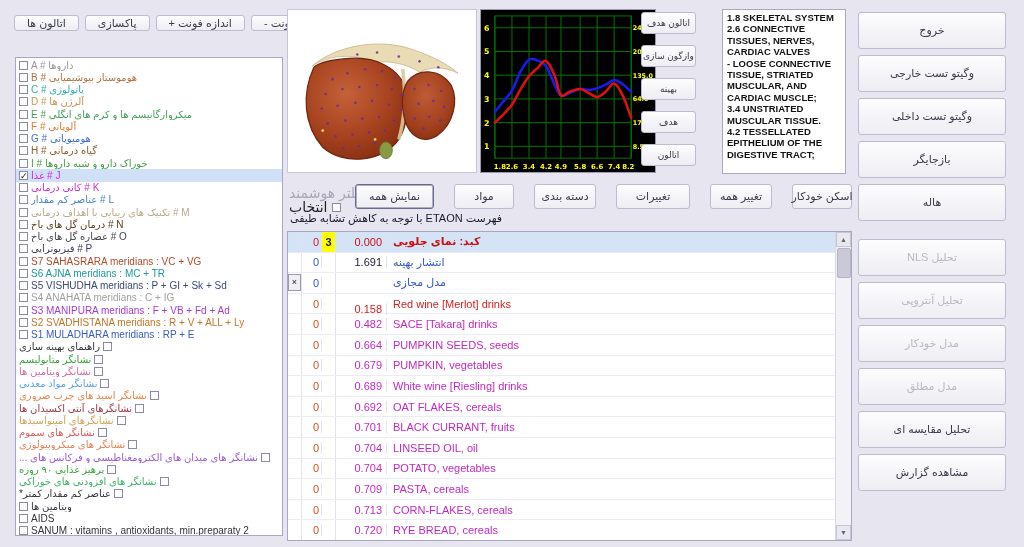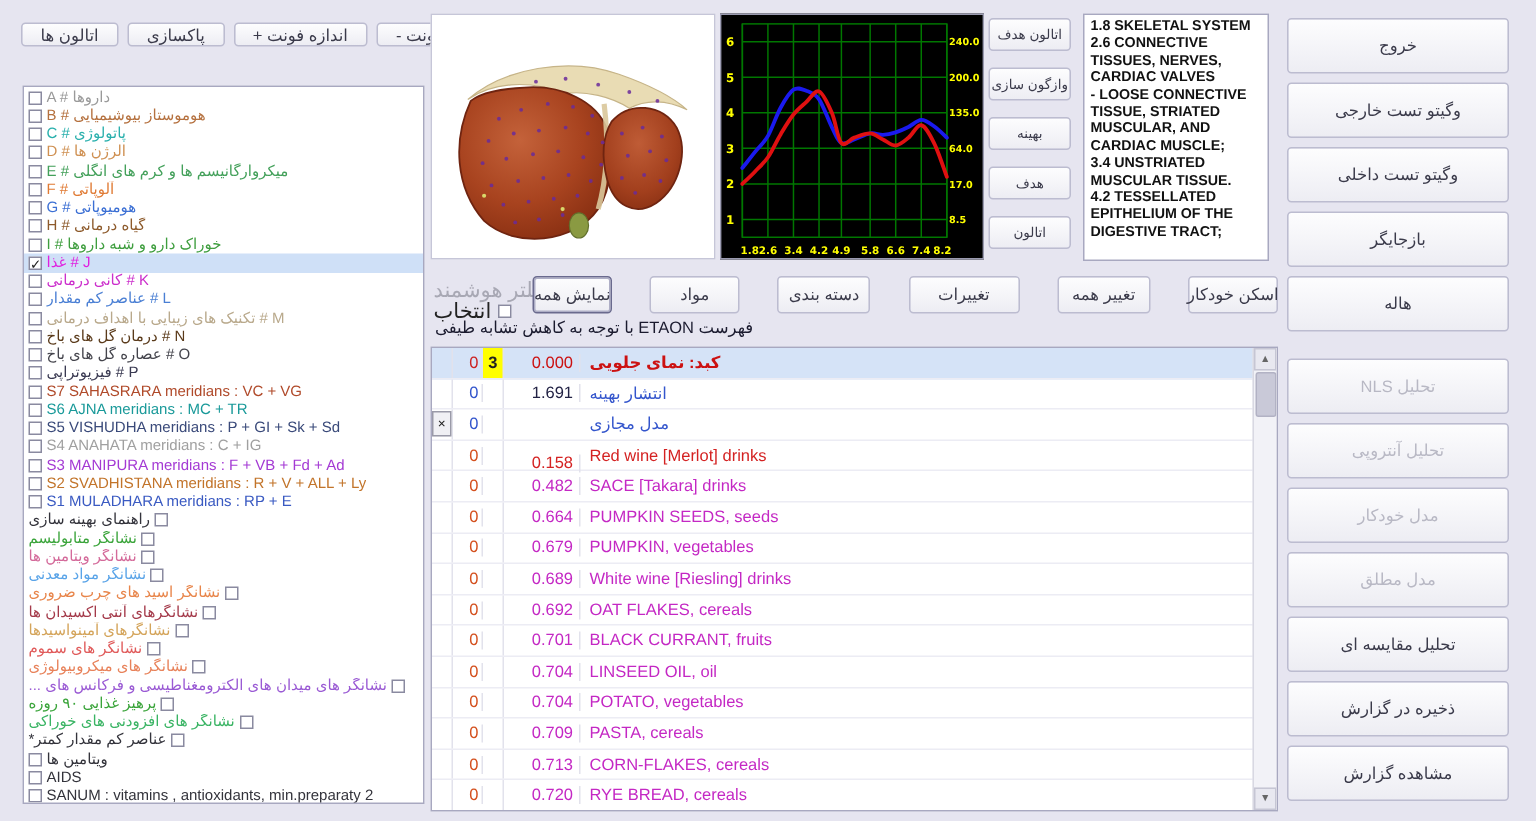--- a/index.html
+++ b/index.html
@@ -32,21 +32,21 @@
   .cb{width:9px;height:9px;border:1px solid #8a8aa0;background:#fff;flex:0 0 auto;
     font-size:9px;line-height:8px;text-align:center;color:#222;box-sizing:border-box}
   .cb.dis{background:#f1f1f5;border-color:#c0c0cc}
   .cl-lab{overflow:hidden;text-overflow:clip}
 
   #liver-panel{position:absolute;left:287px;top:9px;width:190px;height:164px;
     background:#fff;border:1px solid #c6c6d8;box-sizing:border-box}
   #chart-panel{position:absolute;left:480px;top:9px;width:176px;height:164px;
     background:#000;border:1px solid #9a9ab0;box-sizing:border-box}
 
-  #etalon-buttons{position:absolute;left:659px;top:12px;width:55px;
+  #etalon-buttons{position:absolute;left:641px;top:12px;width:55px;
     display:flex;flex-direction:column;gap:11px}
   #etalon-buttons .btn{height:22px;font-size:9px;padding:0 2px}
 
   #desc-box{
     position:absolute;left:722px;top:9px;width:124px;height:165px;
     background:#fff;border:1px solid #a8a8c0;box-sizing:border-box;
     font-size:9.5px;line-height:11.4px;color:#111;padding:2px 4px;
     white-space:pre-line;overflow:hidden;font-weight:bold;
     font-family:"Liberation Sans","DejaVu Sans",sans-serif;
   }
@@ -406,21 +406,21 @@
     <span class="f-lab gray" dir="rtl">فیلتر هوشمند</span>
     <span class="cb dis"></span>
   </div>
   <div class="f-row">
     <span class="f-lab" dir="rtl">انتخاب</span>
     <span class="cb"></span>
   </div>
 </div>
 
 <div id="action-buttons">
-    <div class="btn focused" dir="rtl" style="width: 53px;">نمایش همه</div>
+    <div class="btn focused" dir="rtl" style="width: 79px;">نمایش همه</div>
     <div class="btn" dir="rtl" style="width: 60px;">مواد</div>
     <div class="btn" dir="rtl" style="width: 62px;">دسته بندی</div>
     <div class="btn" dir="rtl" style="width: 74px;">تغییرات</div>
     <div class="btn" dir="rtl" style="width: 62px;">تغییر همه</div>
     <div class="btn" dir="rtl" style="width: 60px;">اسکن خودکار</div>
   </div>
 
 <div id="similarity-caption">فهرست ETAON با توجه به کاهش تشابه طیفی</div>
 
 <div id="etable">
@@ -544,15 +544,14 @@
     <div class="btn" dir="rtl">خروج</div>
     <div class="btn" dir="rtl">وگیتو تست خارجی</div>
     <div class="btn" dir="rtl">وگیتو تست داخلی</div>
     <div class="btn" dir="rtl">بازجایگر</div>
     <div class="btn" dir="rtl">هاله</div>
     <div class="btn disabled gap" dir="rtl">تحلیل NLS</div>
     <div class="btn disabled" dir="rtl">تحلیل آنتروپی</div>
     <div class="btn disabled" dir="rtl">مدل خودکار</div>
     <div class="btn disabled" dir="rtl">مدل مطلق</div>
     <div class="btn" dir="rtl">تحلیل مقایسه ای</div>
-    <div class="btn" dir="rtl">ذخیره در گزارش</div>
     <div class="btn" dir="rtl">مشاهده گزارش</div>
   </div>
 
 </body></html>

